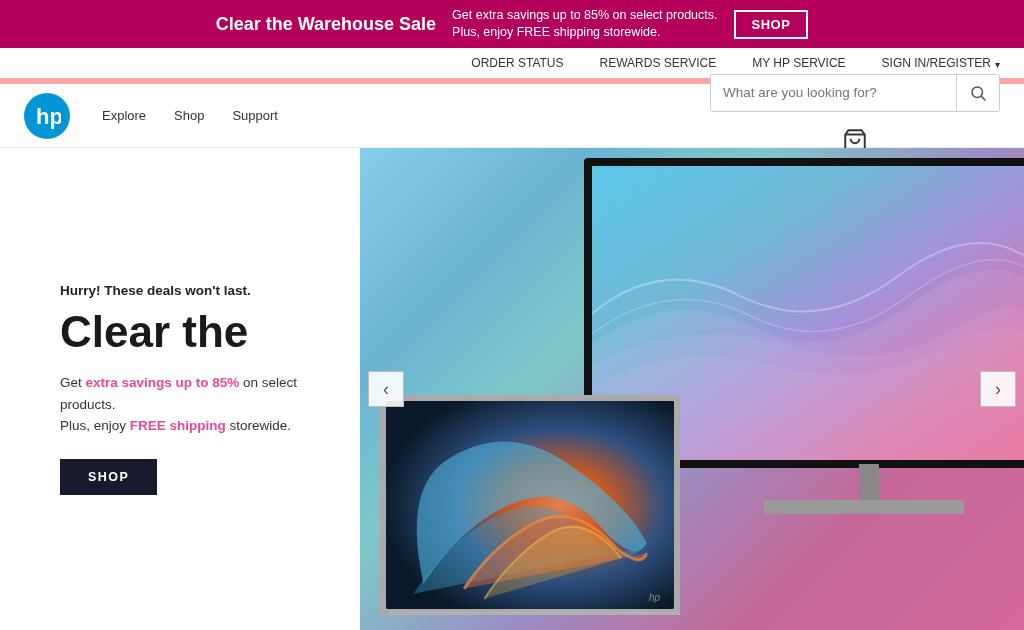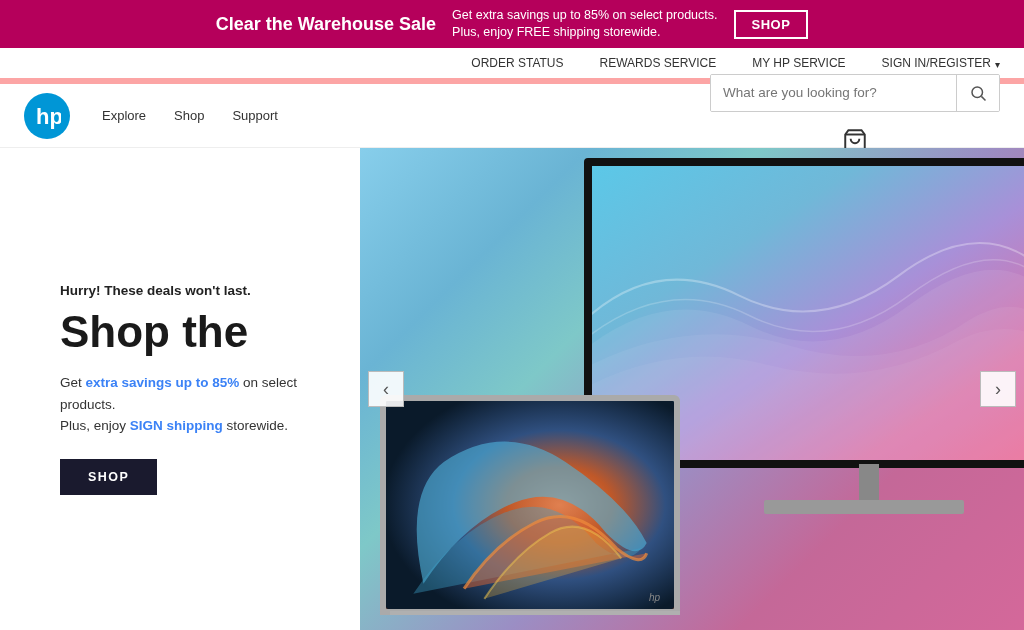--- a/index.html
+++ b/index.html
@@ -181,21 +181,21 @@
       margin-bottom: 16px;
     }
     .hero-desc {
       font-size: 13.5px;
       color: #333;
       line-height: 1.6;
       margin-bottom: 22px;
     }
     .hero-desc strong {
       font-weight: 700;
-      color: #3b82f6;
+      color: #ec4899;
     }
     .hero-shop-btn {
       background: #1a1a2e;
       color: white;
       border: none;
       padding: 11px 28px;
       font-size: 12.5px;
       font-weight: 700;
       letter-spacing: 1.5px;
       cursor: pointer;
@@ -368,25 +368,25 @@
         <path d="M16 10a4 4 0 01-8 0"></path>
       </svg>
     </div>
   </div>
 </header>
 
 <section class="hero">
   <div class="hero-left">
     <p class="hero-subtitle">Hurry! These deals won't last.</p>
     <h1 class="hero-title">
-      <span>Shop the</span><br>
+      <span>Clear the</span><br>
     </h1>
     <p class="hero-desc">
       Get <strong>extra savings up to 85%</strong> on select products.<br>
-      Plus, enjoy <strong>SIGN shipping</strong> storewide.
+      Plus, enjoy <strong>FREE shipping</strong> storewide.
     </p>
     <button class="hero-shop-btn">SHOP</button>
   </div>
 
   <div class="hero-right">
     <div class="monitor-bg"></div>
 
     <div class="monitor-outer">
       <div class="monitor-screen">
         <svg class="monitor-screen-waves" viewBox="0 0 450 295" preserveAspectRatio="xMidYMid slice">

